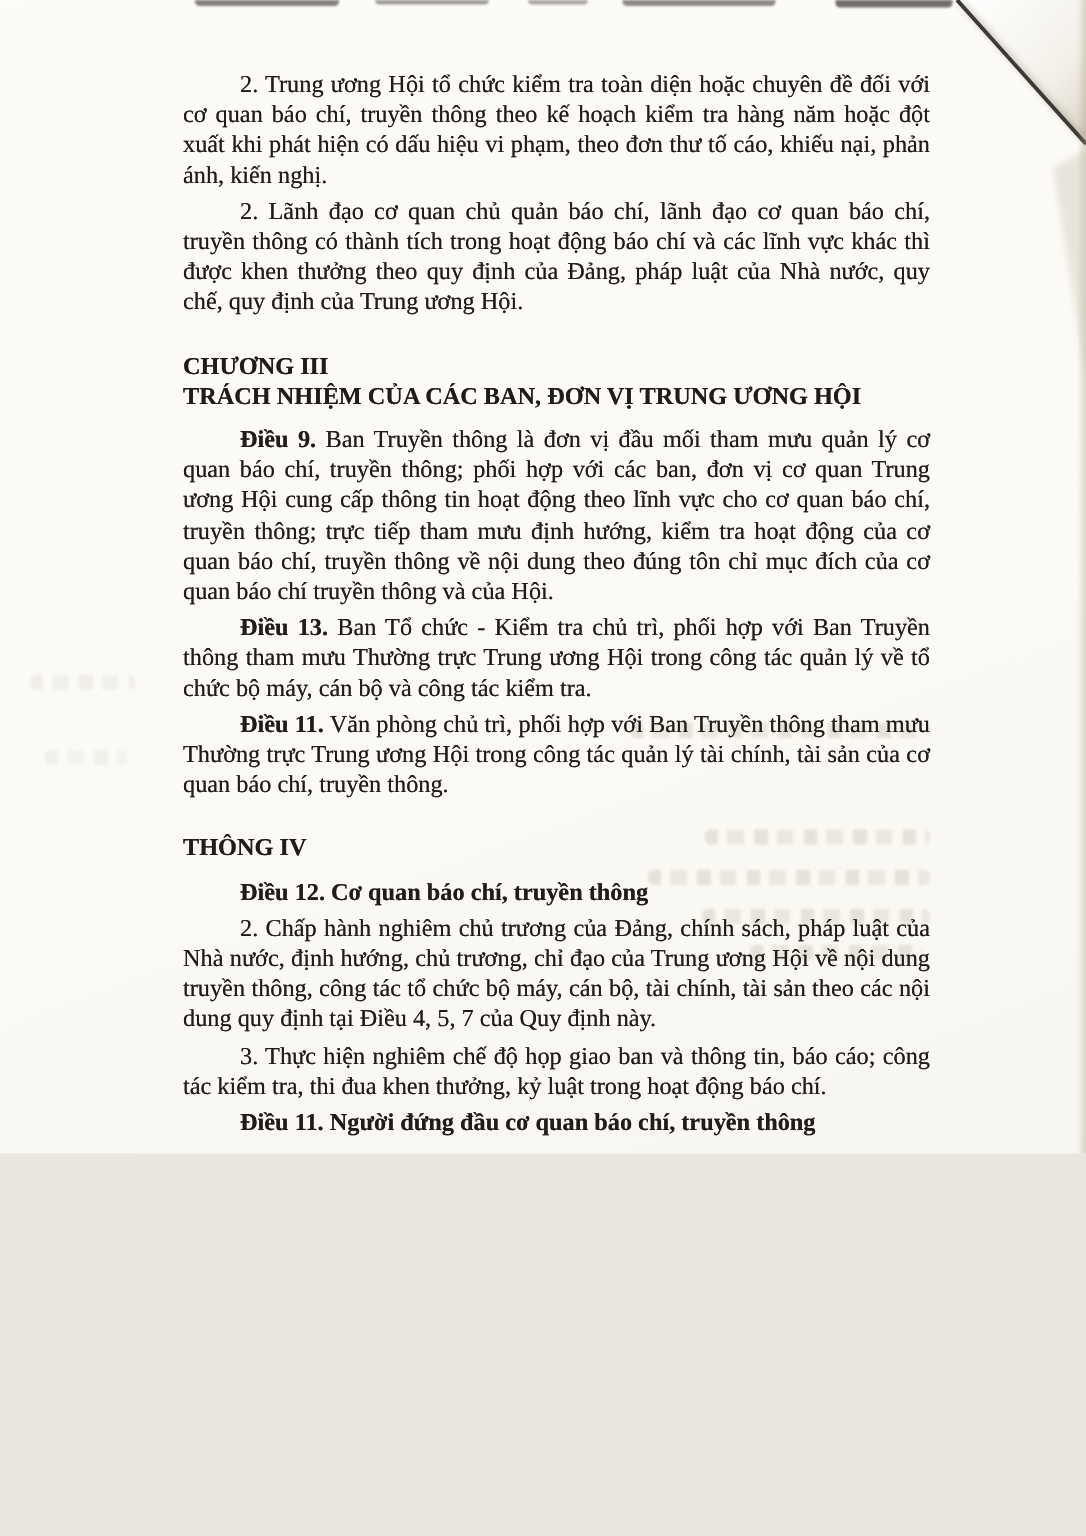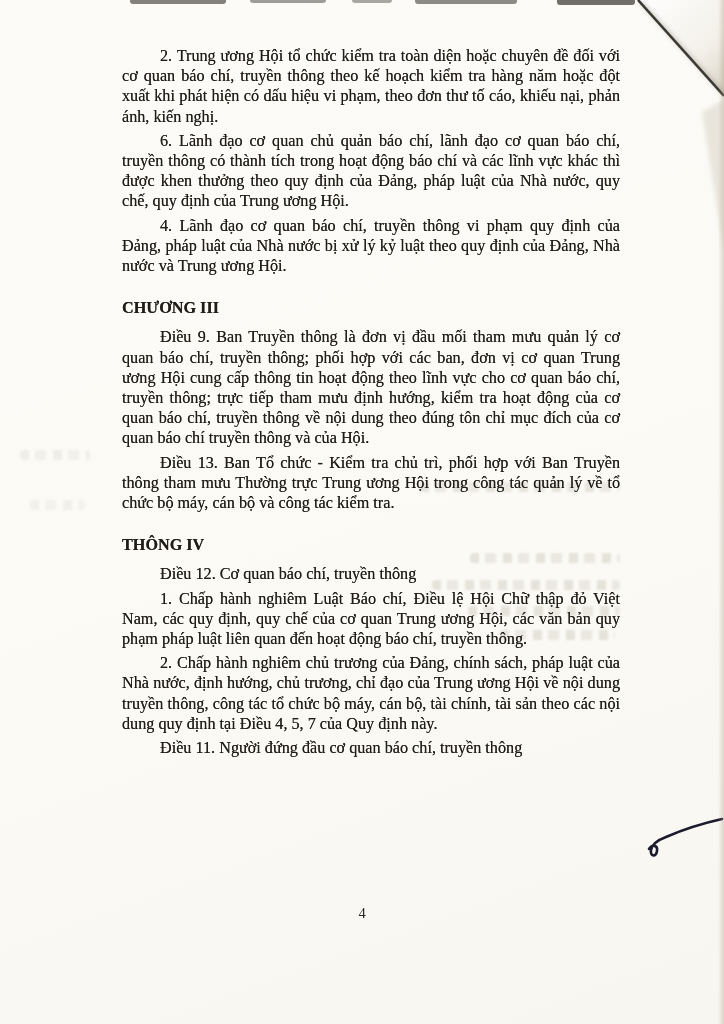--- a/index.html
+++ b/index.html
@@ -3,21 +3,21 @@
 <meta charset="utf-8">
 <title>Scanned document page 4</title>
 <style>
   html,body{margin:0;padding:0;}
   body{
     width:724px;height:1024px;overflow:hidden;
     background:#e9e6df;
     font-family:"Liberation Serif","DejaVu Serif",serif;
   }
   .page{
-    position:relative;width:724px;height:1024px;overflow:hidden;
+    position:relative;width:724px;height:769px;overflow:hidden;
     background:linear-gradient(160deg,#fcfbf8 0%,#fbfaf5 55%,#f8f6f0 100%);
     color:#201d19;
   }
   
   .edge-shade{
     position:absolute;top:0;right:0;width:6px;height:1024px;
     background:linear-gradient(to left,rgba(167,156,134,.38),rgba(167,156,134,0));
     pointer-events:none;
   }
   .textblock{
@@ -25,22 +25,22 @@
     font-size:16.2px;line-height:20.2px;
     text-align:justify;text-align-last:left;
     text-shadow:0 0 .3px rgba(32,29,26,.8);
   }
   .textblock p{margin:0 0 4px 0;text-indent:38px;}
   .chapter{
     text-align:right;font-weight:bold;
     margin:22px 10px 9px 0;text-indent:0;
   }
   .chapter .ch-title,.chapter .ch-subtitle{display:block;}
-  .art-label{font-weight:normal;}
-  .art-heading{font-weight:normal;margin:1px 0 4px 0;}
+  .art-label{font-weight:bold;}
+  .art-heading{font-weight:bold;margin:1px 0 4px 0;}
   .page-number{
     position:absolute;left:0;top:905px;width:724px;
     text-align:center;font-size:14.5px;color:#2a2723;
   }
   
   .top-smudge{
     position:absolute;top:0;background:#45413c;border-radius:0 0 3px 3px;
     filter:blur(.6px);
   }
   
@@ -70,39 +70,40 @@
   <div class="bleed" style="left:470px;top:553px;width:150px;"></div>
   <div class="bleed" style="left:432px;top:580px;width:188px;"></div>
   <div class="bleed" style="left:468px;top:606px;width:152px;"></div>
   <div class="bleed" style="left:500px;top:630px;width:115px;"></div>
   <div class="bleed" style="left:20px;top:450px;width:70px;opacity:.18;"></div>
   <div class="bleed" style="left:30px;top:500px;width:55px;opacity:.15;"></div>
 
   <div class="textblock">
 
     <p>2. Trung ương Hội tổ chức kiểm tra toàn diện hoặc chuyên đề đối với cơ quan báo chí, truyền thông theo kế hoạch kiểm tra hàng năm hoặc đột xuất khi phát hiện có dấu hiệu vi phạm, theo đơn thư tố cáo, khiếu nại, phản ánh, kiến nghị.</p>
-    <p>6. Lãnh đạo cơ quan chủ quản báo chí, lãnh đạo cơ quan báo chí, truyền thông có thành tích trong hoạt động báo chí và các lĩnh vực khác thì được khen thưởng theo quy định của Đảng, pháp luật của Nhà nước, quy chế, quy định của Trung ương Hội.</p>
-    <p>4. Lãnh đạo cơ quan báo chí, truyền thông vi phạm quy định của Đảng, pháp luật của Nhà nước bị xử lý kỷ luật theo quy định của Đảng, Nhà nước và Trung ương Hội.</p>
+    <p>2. Lãnh đạo cơ quan chủ quản báo chí, lãnh đạo cơ quan báo chí, truyền thông có thành tích trong hoạt động báo chí và các lĩnh vực khác thì được khen thưởng theo quy định của Đảng, pháp luật của Nhà nước, quy chế, quy định của Trung ương Hội.</p>
 
     <div class="chapter">
       <span class="ch-title">CHƯƠNG III</span>
+      <span class="ch-subtitle">TRÁCH NHIỆM CỦA CÁC BAN, ĐƠN VỊ TRUNG ƯƠNG HỘI</span>
     </div>
 
     <p><span class="art-label">Điều 9.</span> <span>Ban Truyền thông là đơn vị đầu mối tham mưu quản lý cơ quan báo chí, truyền thông; phối hợp với các ban, đơn vị cơ quan Trung ương Hội cung cấp thông tin hoạt động theo lĩnh vực cho cơ quan báo chí, truyền thông; trực tiếp tham mưu định hướng, kiểm tra hoạt động của cơ quan báo chí, truyền thông về nội dung theo đúng tôn chỉ mục đích của cơ quan báo chí truyền thông và của Hội.</span></p>
 
     <p><span class="art-label">Điều 13.</span> <span>Ban Tổ chức - Kiểm tra chủ trì, phối hợp với Ban Truyền thông tham mưu Thường trực Trung ương Hội trong công tác quản lý về tổ chức bộ máy, cán bộ và công tác kiểm tra.</span></p>
 
+    <p><span class="art-label">Điều 11.</span> <span>Văn phòng chủ trì, phối hợp với Ban Truyền thông tham mưu Thường trực Trung ương Hội trong công tác quản lý tài chính, tài sản của cơ quan báo chí, truyền thông.</span></p>
 
     <div class="chapter">
       <span class="ch-title">THÔNG IV</span>
     </div>
 
     <p class="art-heading">Điều 12. Cơ quan báo chí, truyền thông</p>
-    <p>1. Chấp hành nghiêm Luật Báo chí, Điều lệ Hội Chữ thập đỏ Việt Nam, các quy định, quy chế của cơ quan Trung ương Hội, các văn bản quy phạm pháp luật liên quan đến hoạt động báo chí, truyền thông.</p>
     <p>2. Chấp hành nghiêm chủ trương của Đảng, chính sách, pháp luật của Nhà nước, định hướng, chủ trương, chỉ đạo của Trung ương Hội về nội dung truyền thông, công tác tổ chức bộ máy, cán bộ, tài chính, tài sản theo các nội dung quy định tại Điều 4, 5, 7 của Quy định này.</p>
+    <p>3. Thực hiện nghiêm chế độ họp giao ban và thông tin, báo cáo; công tác kiểm tra, thi đua khen thưởng, kỷ luật trong hoạt động báo chí.</p>
 
     <p class="art-heading">Điều 11. Người đứng đầu cơ quan báo chí, truyền thông</p>
   </div>
 
   <div class="page-number">4</div>
 
   <svg class="fold-svg" width="124" height="260" viewBox="0 0 124 260">
     <defs>
       <linearGradient id="foldg" x1="0" y1="0" x2="1" y2="1">
         <stop offset="0" stop-color="#ffffff"></stop>

